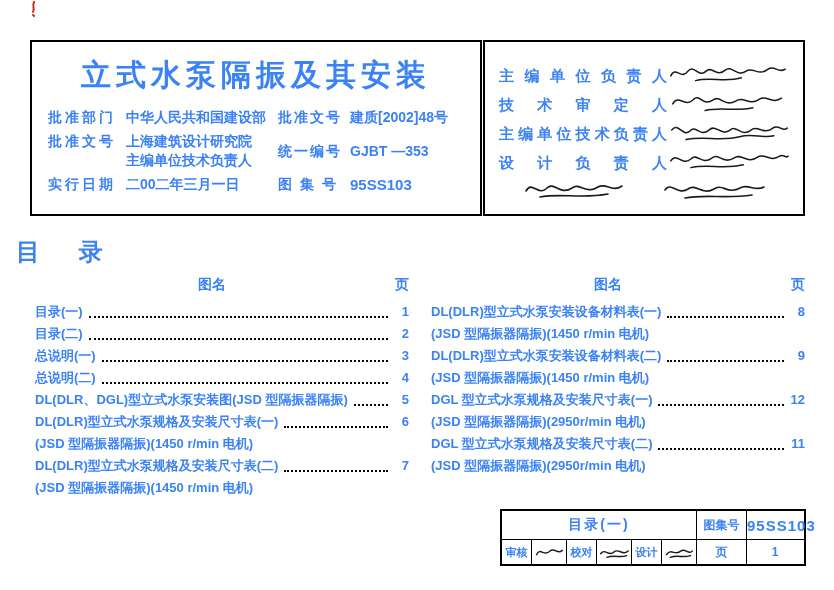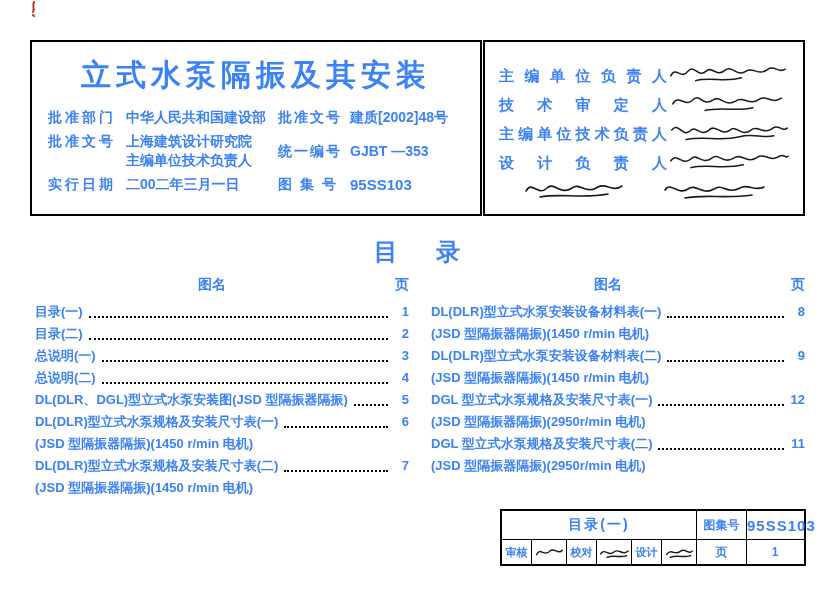--- a/index.html
+++ b/index.html
@@ -45,21 +45,21 @@
     text-align: justify; text-align-last: justify;
   }
   .sig-script { flex: 1; height: 26px; }
   .sig-script svg { width: 100%; height: 100%; }
   .sig-extra { display: flex; justify-content: center; gap: 30px; margin-top: 4px; }
   .sig-extra .sig-script { flex: none; width: 110px; height: 24px; }
 
   
   .toc-heading {
     position: absolute; top: 236px; left: 0; width: 100%;
-    text-align: center; font-size: 24px; letter-spacing: 16px; text-indent: 16px;
+    font-size: 24px; letter-spacing: 16px; text-indent: 16px;
   }
   .toc-wrap {
     position: absolute; top: 276px; left: 35px; width: 770px;
     display: flex; gap: 22px;
   }
   .toc-col { width: 374px; flex: none; }
   .toc-header { display: flex; font-size: 14px; margin-bottom: 7px; }
   .toc-header .h-name { flex: 1; text-align: center; }
   .toc-header .h-page { width: 20px; text-align: right; }
   .toc-item { font-size: 13px; }

